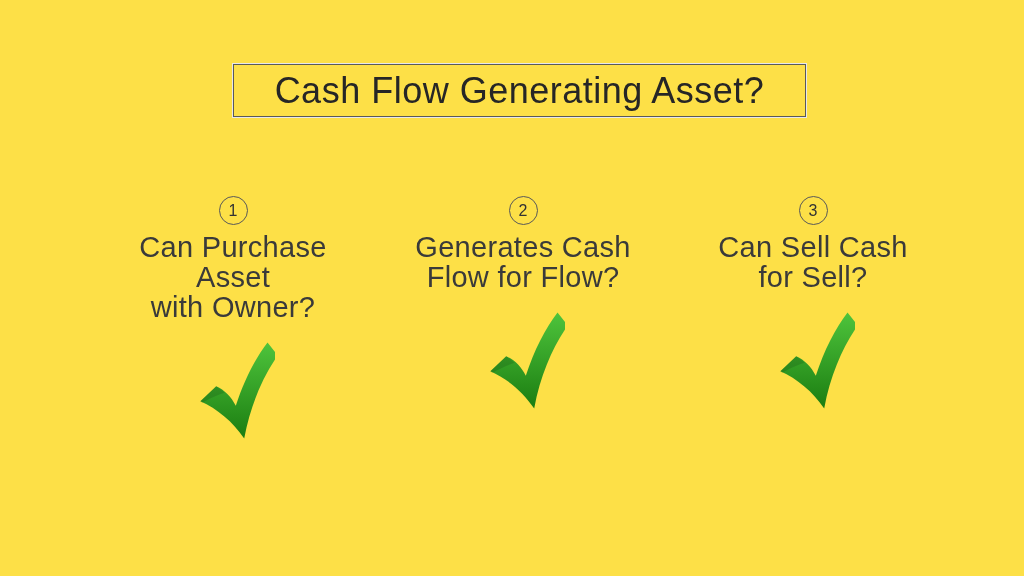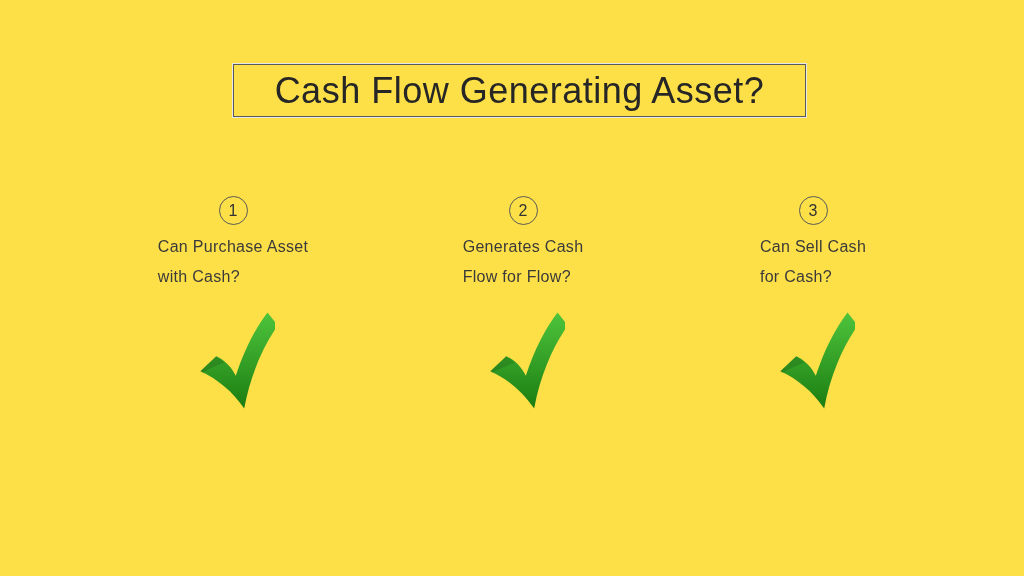--- a/index.html
+++ b/index.html
@@ -52,22 +52,22 @@
     border-radius: 50%;
     display: flex;
     align-items: center;
     justify-content: center;
     font-size: 16px;
     color: #333333;
     margin-bottom: 7px;
     box-sizing: border-box;
   }
   .question {
-    text-align: left;
-    font-size: 16px;
+    text-align: center;
+    font-size: 29px;
     line-height: 30px;
     color: #3a3a3a;
     letter-spacing: 0.3px;
   }
   .check-wrap {
     margin-top: 15px;
     width: 84px;
     height: 106px;
   }
   .check-wrap svg {
@@ -97,21 +97,21 @@
   </svg>
 
   <div class="title-box">
     <div class="title-text">Cash Flow Generating Asset?</div>
   </div>
 
   <div class="column col-1">
     <div class="num-circle" style="border-color: rgb(89, 89, 89);">1</div>
     <div class="question" style="color: rgb(58, 58, 58);">
       <div>Can Purchase Asset</div>
-      <div>with Cash?</div>
+      <div>with Owner?</div>
     </div>
     <div class="check-wrap">
       <svg viewBox="0 0 90 112">
         <path fill="url(#checkGrad)" d="M10 68 L27 52 C36 56 43 63 48 73 C57 45 69 22 82 5 L93 19 C77 42 64 71 57 108 C45 90 28 76 10 68 Z"></path>
         <path fill="#000000" opacity="0.12" d="M10 68 L27 52 C30 54 33 56 36 59 C27 62 18 66 12 70 Z"></path>
       </svg>
     </div>
   </div>
 
   <div class="column col-2">
@@ -125,21 +125,21 @@
         <path fill="url(#checkGrad)" d="M10 68 L27 52 C36 56 43 63 48 73 C57 45 69 22 82 5 L93 19 C77 42 64 71 57 108 C45 90 28 76 10 68 Z"></path>
         <path fill="#000000" opacity="0.12" d="M10 68 L27 52 C30 54 33 56 36 59 C27 62 18 66 12 70 Z"></path>
       </svg>
     </div>
   </div>
 
   <div class="column col-3">
     <div class="num-circle" style="border-color: rgb(89, 89, 89);">3</div>
     <div class="question" style="color: rgb(58, 58, 58);">
       <div>Can Sell Cash</div>
-      <div>for Cash?</div>
+      <div>for Sell?</div>
     </div>
     <div class="check-wrap">
       <svg viewBox="0 0 90 112">
         <path fill="url(#checkGrad)" d="M10 68 L27 52 C36 56 43 63 48 73 C57 45 69 22 82 5 L93 19 C77 42 64 71 57 108 C45 90 28 76 10 68 Z"></path>
         <path fill="#000000" opacity="0.12" d="M10 68 L27 52 C30 54 33 56 36 59 C27 62 18 66 12 70 Z"></path>
       </svg>
     </div>
   </div>
 
 </div>

